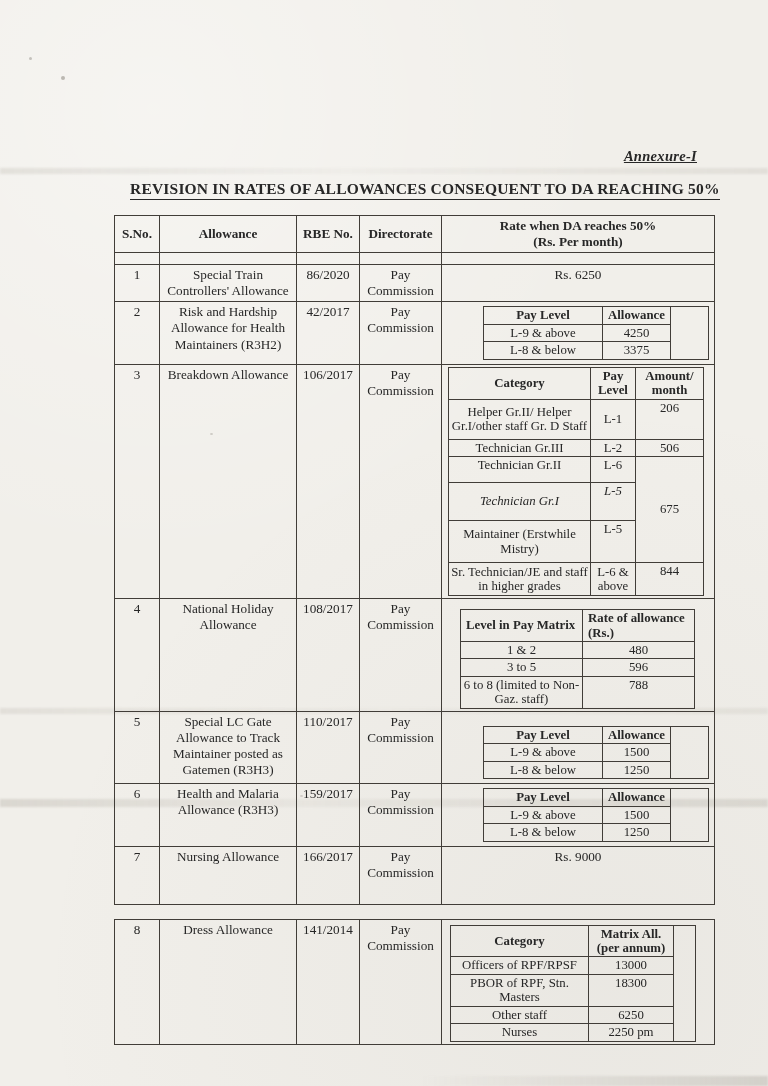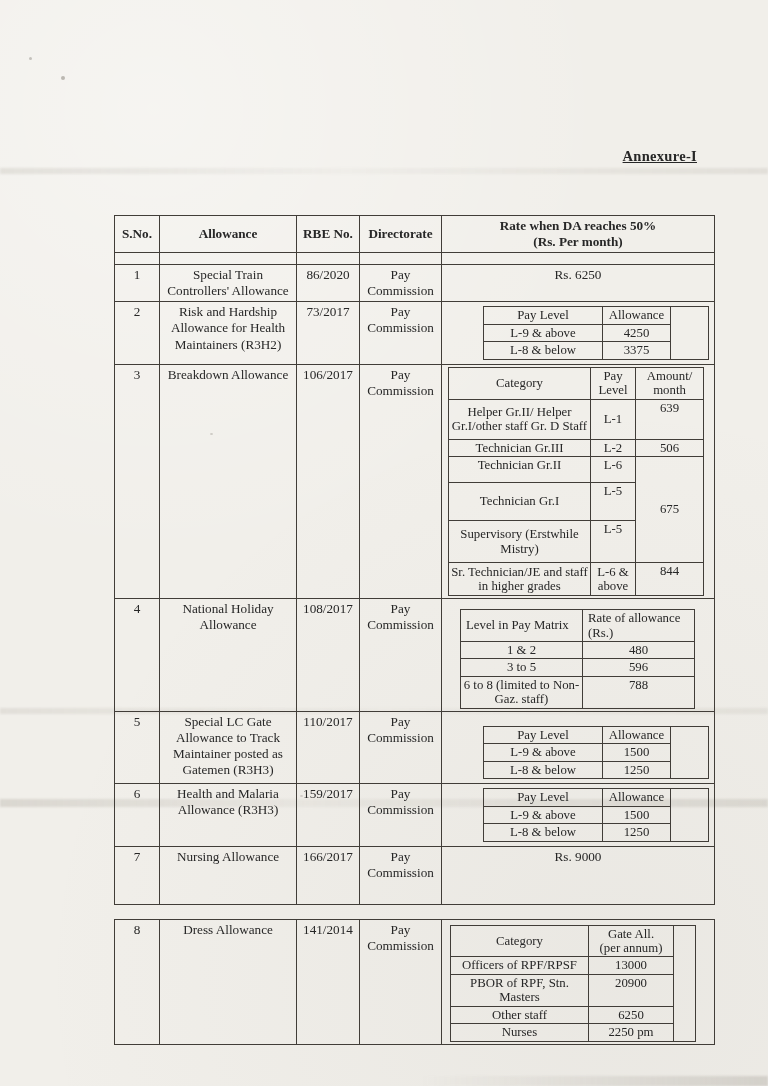--- a/index.html
+++ b/index.html
@@ -31,21 +31,21 @@
     background:linear-gradient(90deg,rgba(150,144,132,.18),rgba(150,144,132,.04) 45%,rgba(150,144,132,.16));}
   .smudge.m2{left:0;top:799px;width:768px;height:8px;
     background:linear-gradient(90deg,rgba(150,144,132,.25),rgba(150,144,132,.07) 40%,rgba(150,144,132,.22));}
   .smudge.m3{left:0;top:708px;width:768px;height:6px;
     background:linear-gradient(90deg,rgba(150,144,132,.16),rgba(150,144,132,.03) 50%,rgba(150,144,132,.12));}
   .smudge.m4{left:420px;top:1076px;width:348px;height:10px;
     background:linear-gradient(90deg,rgba(140,134,124,.0),rgba(140,134,124,.25));}
 
   .annexure{
     position:absolute;right:71px;top:148px;
-    font-weight:bold;font-size:14.5px;
+    font-weight:bold;font-style:italic;font-size:14.5px;
     text-decoration:underline;letter-spacing:.3px;
   }
   .title{
     position:absolute;left:130px;top:180px;
     font-weight:bold;font-size:15.5px;letter-spacing:.2px;
     border-bottom:1.6px solid var(--ink);padding-bottom:1px;
     white-space:nowrap;
   }
 
   .tblwrap{position:absolute;left:114px;top:215px;width:600px;}
@@ -68,33 +68,33 @@
   td.ratemid{vertical-align:middle;} 
 
   table.inner{
     border-collapse:collapse;table-layout:fixed;
     font-size:12.8px;line-height:1.13;
   }
   table.inner th,table.inner td{
     border:1.5px solid var(--line);
     padding:1px 2px;text-align:center;vertical-align:middle;
   }
-  table.inner th{font-weight:normal;}
+  table.inner th{font-weight:bold;}
   td.emptycol{border-left:1.5px solid var(--line);}
 
   
   table.pl{margin:2px 0 2px 38px;}
   table.pl col.c1{width:119px;} table.pl col.c2{width:68px;} table.pl col.c3{width:38px;}
   table.pl tr{height:15px;}
 
   
   table.bd{margin:0 0 0 3px;}
   table.bd col.c1{width:142px;} table.bd col.c2{width:45px;} table.bd col.c3{width:68px;}
   tr.ibh{height:26px;} tr.ib1{height:40px;} tr.ib2{height:15px;}
-  tr.ib3{height:26px;} tr.ib4{height:38px;} tr.ib5{height:42px;} tr.ib6{height:33px;}
+  tr.ib3{height:26px;} tr.ib4{height:38px;font-style:italic;} tr.ib5{height:42px;} tr.ib6{height:33px;}
 
   
   table.nh{margin:8px 0 0 15px;}
   table.nh col.c1{width:122px;} table.nh col.c2{width:112px;}
   table.nh th{text-align:left;padding-left:5px;}
   table.nh tr{height:15px;} table.nh tr.nhh{height:30px;}
 
   
   table.dr{margin:3px 0 0 5px;}
   table.dr col.c1{width:138px;} table.dr col.c2{width:85px;} table.dr col.c3{width:22px;}
@@ -109,20 +109,21 @@
   <div class="speck s1"></div>
   <div class="speck s2"></div>
   <div class="speck s3"></div>
   <div class="speck s4"></div>
   <div class="smudge m1"></div>
   <div class="smudge m2"></div>
   <div class="smudge m3"></div>
   <div class="smudge m4"></div>
 
   <div class="annexure">Annexure-I</div>
+  <div class="title">REVISION IN RATES OF ALLOWANCES CONSEQUENT TO DA REACHING 50%</div>
 
   <div class="tblwrap">
 
     <table class="main">
       <colgroup>
           <col style="width:45px">
           <col style="width:137px">
           <col style="width:63px">
           <col style="width:82px">
           <col style="width:273px">
@@ -150,21 +151,21 @@
         <td>1</td>
         <td>Special Train Controllers' Allowance</td>
         <td>86/2020</td>
         <td>Pay Commission</td>
         <td class="ratemid">Rs. 6250</td>
       </tr>
 
       <tr class="r2">
         <td>2</td>
         <td>Risk and Hardship Allowance for Health Maintainers (R3H2)</td>
-        <td>73/2017</td>
+        <td>42/2017</td>
         <td>Pay Commission</td>
         <td class="ratecell">
           <table class="inner pl">
             <colgroup>
                   <col class="c1">
                   <col class="c2">
                   <col class="c3">
                 </colgroup>
             <tbody>
                   <tr>
@@ -199,38 +200,38 @@
                 </colgroup>
             <tbody>
                   <tr class="ibh">
               <th>Category</th>
               <th>Pay Level</th>
               <th>Amount/ month</th>
             </tr>
             <tr class="ib1">
               <td>Helper Gr.II/ Helper Gr.I/other staff Gr. D Staff</td>
               <td>L-1</td>
-              <td style="vertical-align:top">639</td>
+              <td style="vertical-align:top">206</td>
             </tr>
             <tr class="ib2">
               <td>Technician Gr.III</td>
               <td>L-2</td>
               <td>506</td>
             </tr>
             <tr class="ib3">
               <td style="vertical-align:top">Technician Gr.II</td>
               <td style="vertical-align:top">L-6</td>
               <td rowspan="3">675</td>
             </tr>
             <tr class="ib4">
               <td>Technician Gr.I</td>
               <td style="vertical-align:top">L-5</td>
             </tr>
             <tr class="ib5">
-              <td>Supervisory (Erstwhile Mistry)</td>
+              <td>Maintainer (Erstwhile Mistry)</td>
               <td style="vertical-align:top">L-5</td>
             </tr>
             <tr class="ib6">
               <td>Sr. Technician/JE and staff in higher grades</td>
               <td>L-6 &amp; above</td>
               <td style="vertical-align:top">844</td>
             </tr>
           </tbody>
               </table>
         </td>
@@ -364,32 +365,32 @@
           <table class="inner dr">
             <colgroup>
                   <col class="c1">
                   <col class="c2">
                   <col class="c3">
                 </colgroup>
             <tbody>
                   <tr class="drh">
               <th>Category</th>
               <th>
-                <div>Gate All.</div>
+                <div>Matrix All.</div>
                 <div>(per annum)</div>
               </th>
               <td class="emptycol" rowspan="5"></td>
             </tr>
             <tr>
               <td>Officers of RPF/RPSF</td>
               <td>13000</td>
             </tr>
             <tr>
               <td>PBOR of RPF, Stn. Masters</td>
-              <td style="vertical-align:top">20900</td>
+              <td style="vertical-align:top">18300</td>
             </tr>
             <tr>
               <td>Other staff</td>
               <td>6250</td>
             </tr>
             <tr>
               <td>Nurses</td>
               <td>2250 pm</td>
             </tr>
           </tbody>

